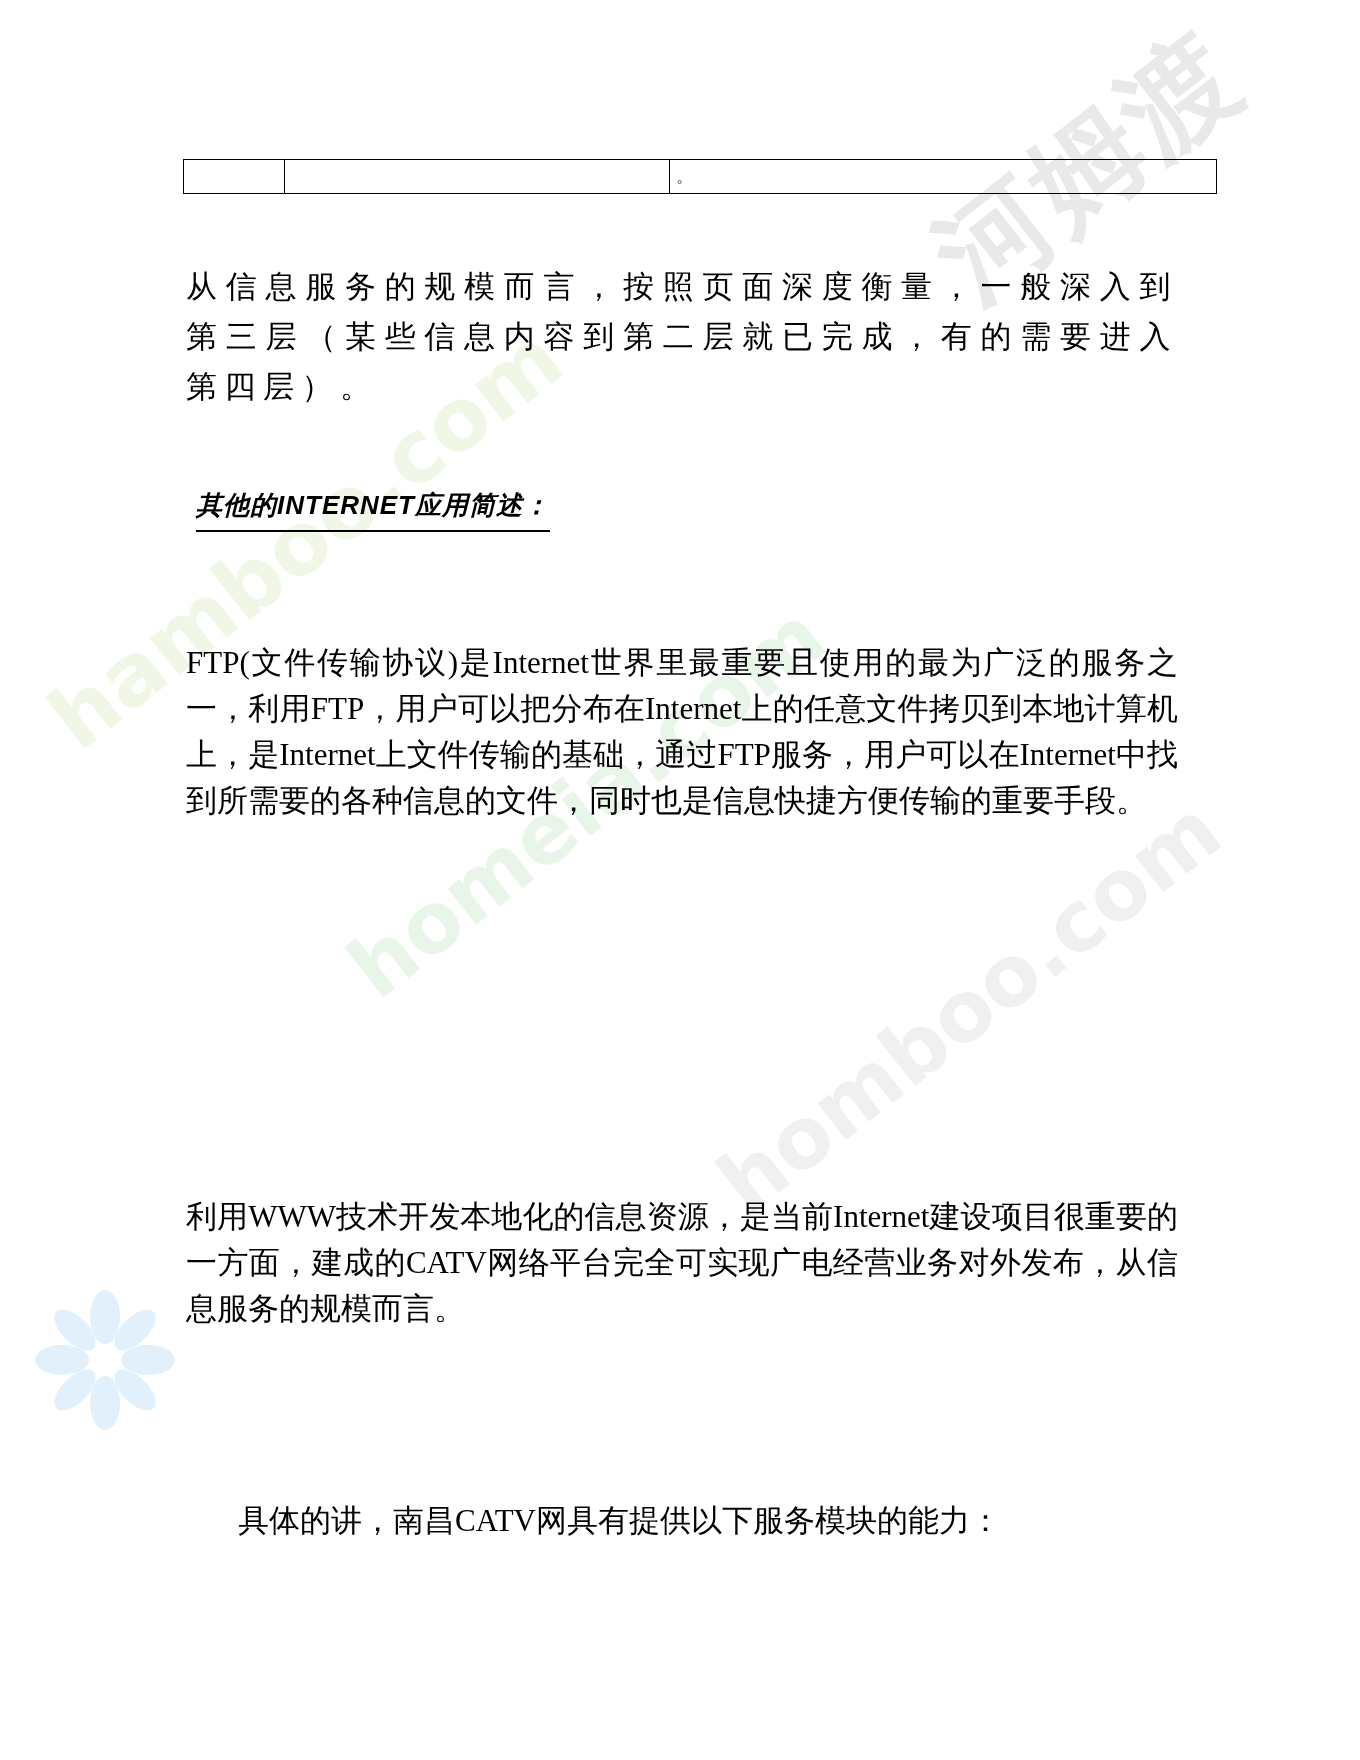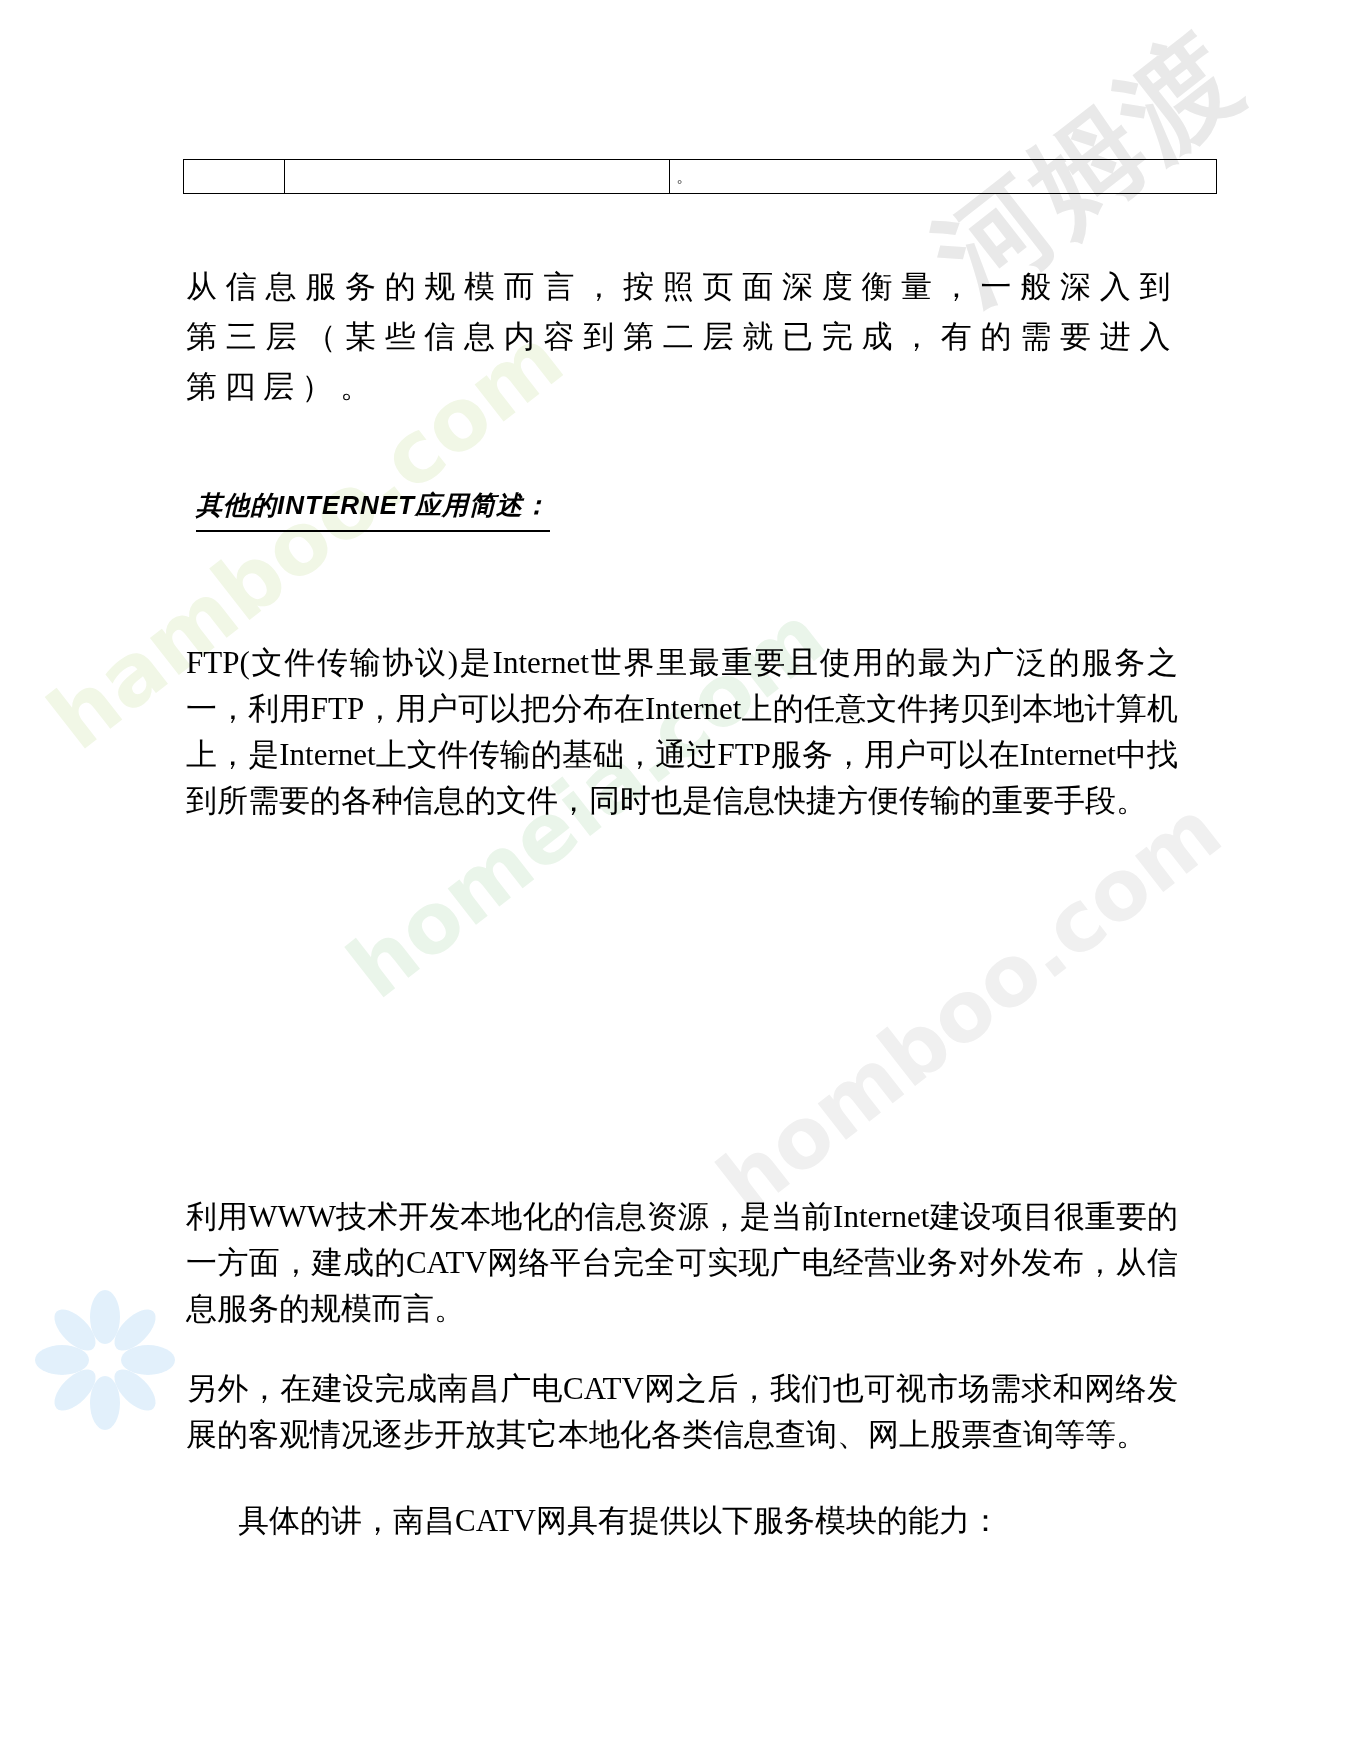--- a/index.html
+++ b/index.html
@@ -160,16 +160,15 @@
     </tr>
   </tbody>
     </table>
 
   <div class="para justified p-intro">从信息服务的规模而言，按照页面深度衡量，一般深入到第三层（某些信息内容到第二层就已完成，有的需要进入第四层）。</div>
 
   <div class="heading">其他的INTERNET应用简述：</div>
 
   <div class="para justified p1">FTP(文件传输协议)是Internet世界里最重要且使用的最为广泛的服务之一，利用FTP，用户可以把分布在Internet上的任意文件拷贝到本地计算机上，是Internet上文件传输的基础，通过FTP服务，用户可以在Internet中找到所需要的各种信息的文件，同时也是信息快捷方便传输的重要手段。</div>
   <div class="para justified p4">利用WWW技术开发本地化的信息资源，是当前Internet建设项目很重要的一方面，建成的CATV网络平台完全可实现广电经营业务对外发布，从信息服务的规模而言。</div>
-  <div class="para justified p5">另外，在建设完成南昌广电CATV网之后，我们也可视市场需求和网络发展的客观情况逐步开放其它本地化各类信息查询、网上股票查询等等。</div>
   <div class="para p6">具体的讲，南昌CATV网具有提供以下服务模块的能力：</div>
 
 </div>
 
 </body></html>

